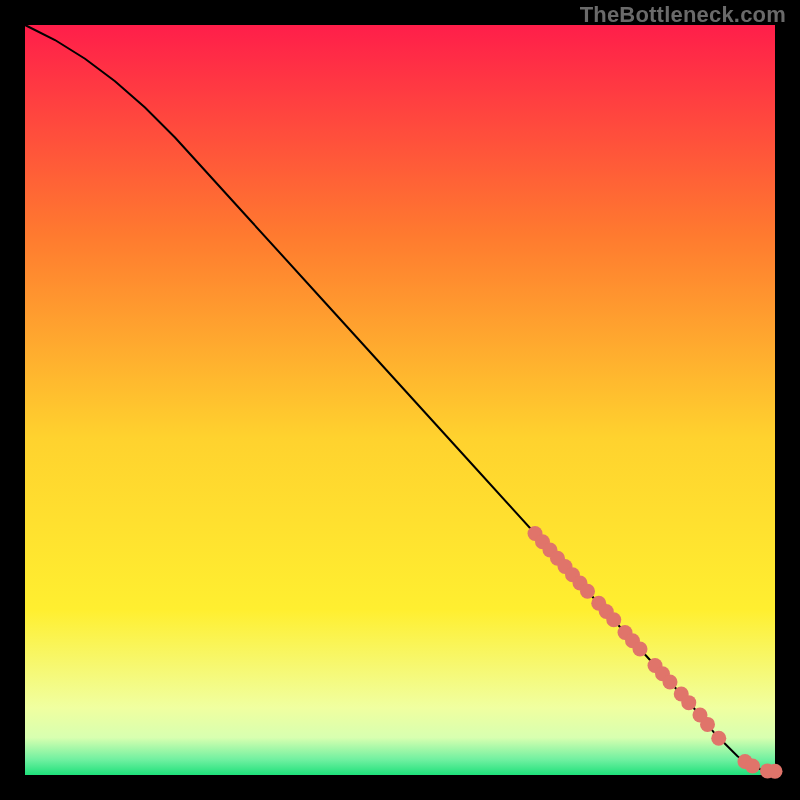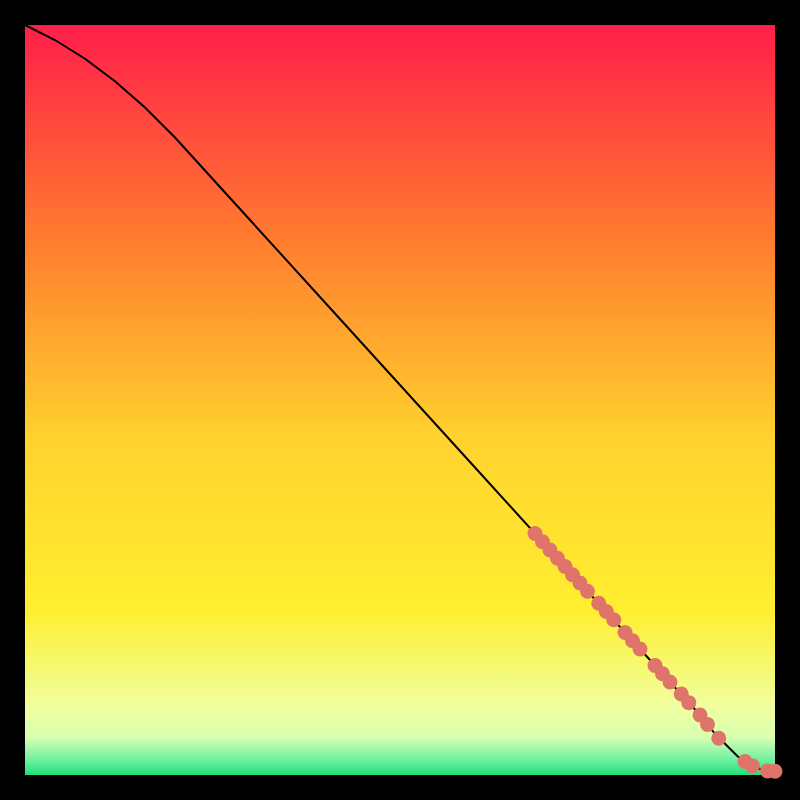--- a/index.html
+++ b/index.html
@@ -30,20 +30,21 @@
   svg.plot {
     position: absolute;
     left: 0;
     top: 0;
   }
 </style>
 </head>
 <body>
 
 <div class="stage">
+  <div class="watermark">TheBottleneck.com</div>
   <svg class="plot" width="800" height="800" viewBox="0 0 800 800">
     <defs>
       <linearGradient id="bg-grad" x1="0" y1="0" x2="0" y2="1">
         <stop id="g0" offset="0%" stop-color="#ff1e4a"></stop>
         <stop id="g1" offset="28%" stop-color="#ff7a2f"></stop>
         <stop id="g2" offset="55%" stop-color="#ffd22e"></stop>
         <stop id="g3" offset="78%" stop-color="#ffef30"></stop>
         <stop id="g4" offset="91%" stop-color="#f0ffa0"></stop>
         <stop id="g5" offset="95%" stop-color="#d8ffb0"></stop>
         <stop id="g6" offset="98%" stop-color="#6ef0a0"></stop>

